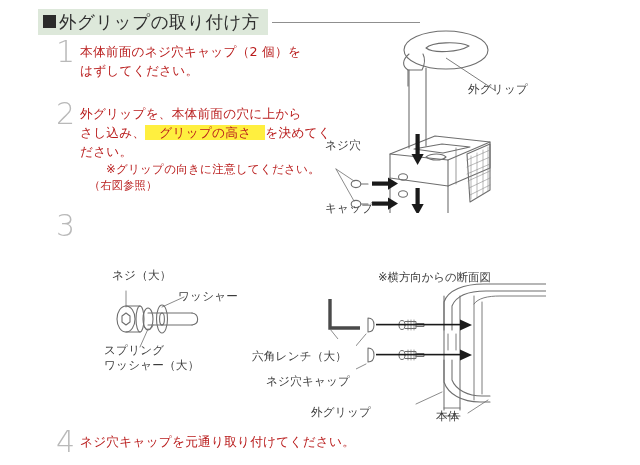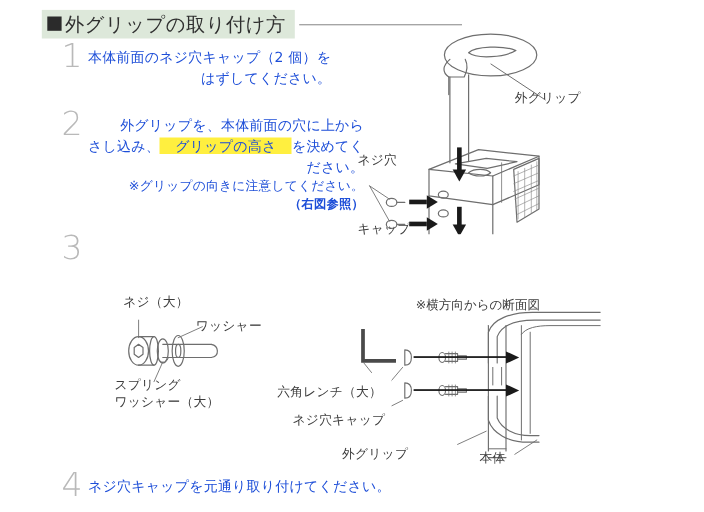--- a/index.html
+++ b/index.html
@@ -74,34 +74,32 @@
     font-weight: 300;
     font-family: "DejaVu Sans", "Liberation Sans", sans-serif;
     width: 24px;
     flex: none;
     text-align: left;
     margin-top: -3px;
   }
   .step-body {
     font-size: 12.7px;
     line-height: 19px;
-    color: #1d4ed8;
+    color: #b91c1c;
     letter-spacing: 0.2px;
-    text-align: right;
   }
   .step-body .sub {
     font-size: 11.6px;
     line-height: 17px;
     margin-left: 26px;
   }
   .step-body .sub-indent {
     font-size: 11.2px;
     line-height: 16px;
     padding-left: 9px;
-    font-weight: bold;
   }
   .hl {
     background: #ffef3f;
     padding: 0 14px;
   }
 
   #step1 { left: 56px; top: 42px; width: 290px; }
   #step2 { left: 56px; top: 104px; width: 290px; }
   #step3 { left: 56px; top: 216px; width: 560px; }
   #step4 { left: 56px; top: 432px; width: 400px; }
@@ -267,21 +265,21 @@
       <path d="M92 28 C99 29 100 39 92 40"></path>
 
       <path d="M26 22 L26 6" stroke-width="0.8"></path>
       <path d="M62 22 L84 12" stroke-width="0.8"></path>
       <path d="M48 44 L40 62" stroke-width="0.8"></path>
     </g>
   </svg>
 
   <div class="fig-label" style="left:112px; top:268px;font-family:Liberation Mono, monospace;">ネジ（大）</div>
   <div class="fig-label" style="left:178px; top:289px;text-align:center;">ワッシャー</div>
-  <div class="fig-label" style="left:104px; top:343px;">スプリング</div>
+  <div class="fig-label" style="left:104px; top:343px;font-family:Liberation Mono, monospace;">スプリング</div>
   <div class="fig-label" style="left:104px; top:358px;">ワッシャー（大）</div>
 
   <svg class="art" style="left:318px; top:295px;" width="60" height="60" viewBox="0 0 60 60">
     <g fill="none" stroke="#4a4a4a" stroke-width="3.4" stroke-linejoin="miter" stroke-linecap="butt">
       <path d="M12 4 L12 33 L42 33"></path>
     </g>
     <path d="M20 44 L12 34" stroke="#6e6e6e" stroke-width="0.8" fill="none"></path>
   </svg>
 
   <div class="fig-label" style="left:252px; top:349px;">六角レンチ（大）</div>

